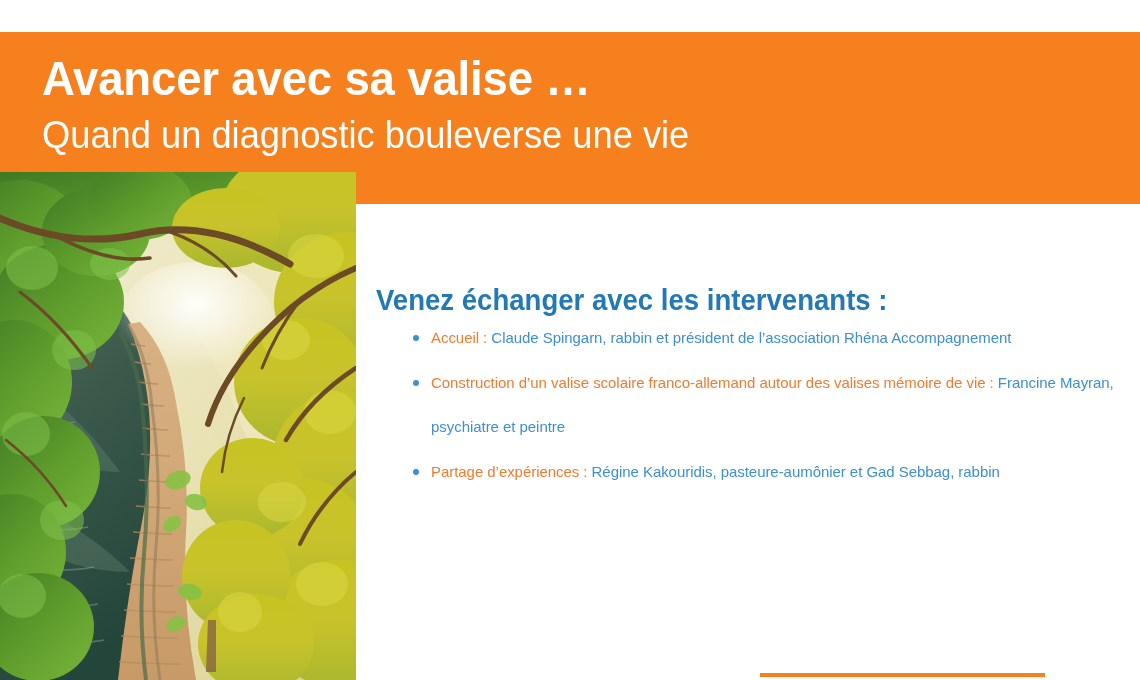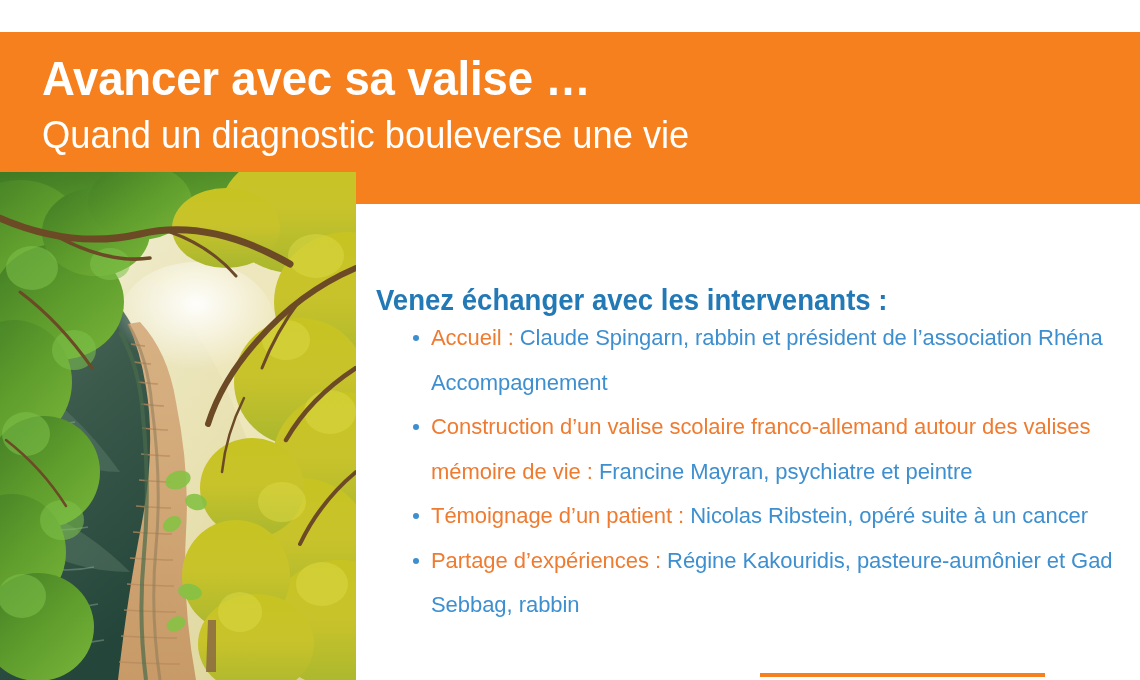--- a/index.html
+++ b/index.html
@@ -92,21 +92,21 @@
     left: 30px;
     top: 104px;
     width: 720px;
     margin: 0;
     padding: 0;
     list-style: none;
   }
   .bullet-item {
     position: relative;
     padding-left: 25px;
-    font-size: 22px;
+    font-size: 15px;
     line-height: 44.5px;
     font-family: "Liberation Sans Narrow", "Liberation Sans", "DejaVu Sans Condensed", sans-serif;
     color: #3D8FD0;
     letter-spacing: -0.05px;
   }
   .bullet-dot {
     position: absolute;
     left: 7px;
     top: 19px;
     width: 6px;
@@ -283,21 +283,18 @@
   <h3 class="content-heading">Venez échanger avec les intervenants :</h3>
 
   <ul class="bullet-list">
     <li class="bullet-item">
       <span class="bullet-dot"></span><span class="lead">Accueil :</span><span class="rest"> Claude Spingarn, rabbin et président de l’association Rhéna Accompagnement</span>
     </li>
     <li class="bullet-item">
       <span class="bullet-dot"></span><span class="lead">Construction d’un valise scolaire franco-allemand autour des valises mémoire de vie :</span><span class="rest"> Francine Mayran, psychiatre et peintre</span>
     </li>
     <li class="bullet-item">
-      <span class="bullet-dot"></span><span class="lead">Témoignage d’un patient :</span><span class="rest"> Nicolas Ribstein, opéré suite à un cancer</span>
-    </li>
-    <li class="bullet-item">
       <span class="bullet-dot"></span><span class="lead">Partage d’expériences :</span><span class="rest"> Régine Kakouridis, pasteure-aumônier et Gad Sebbag, rabbin</span>
     </li>
   </ul>
 </section>
 
 <div class="bottom-rule"></div>
 
 </body></html>

